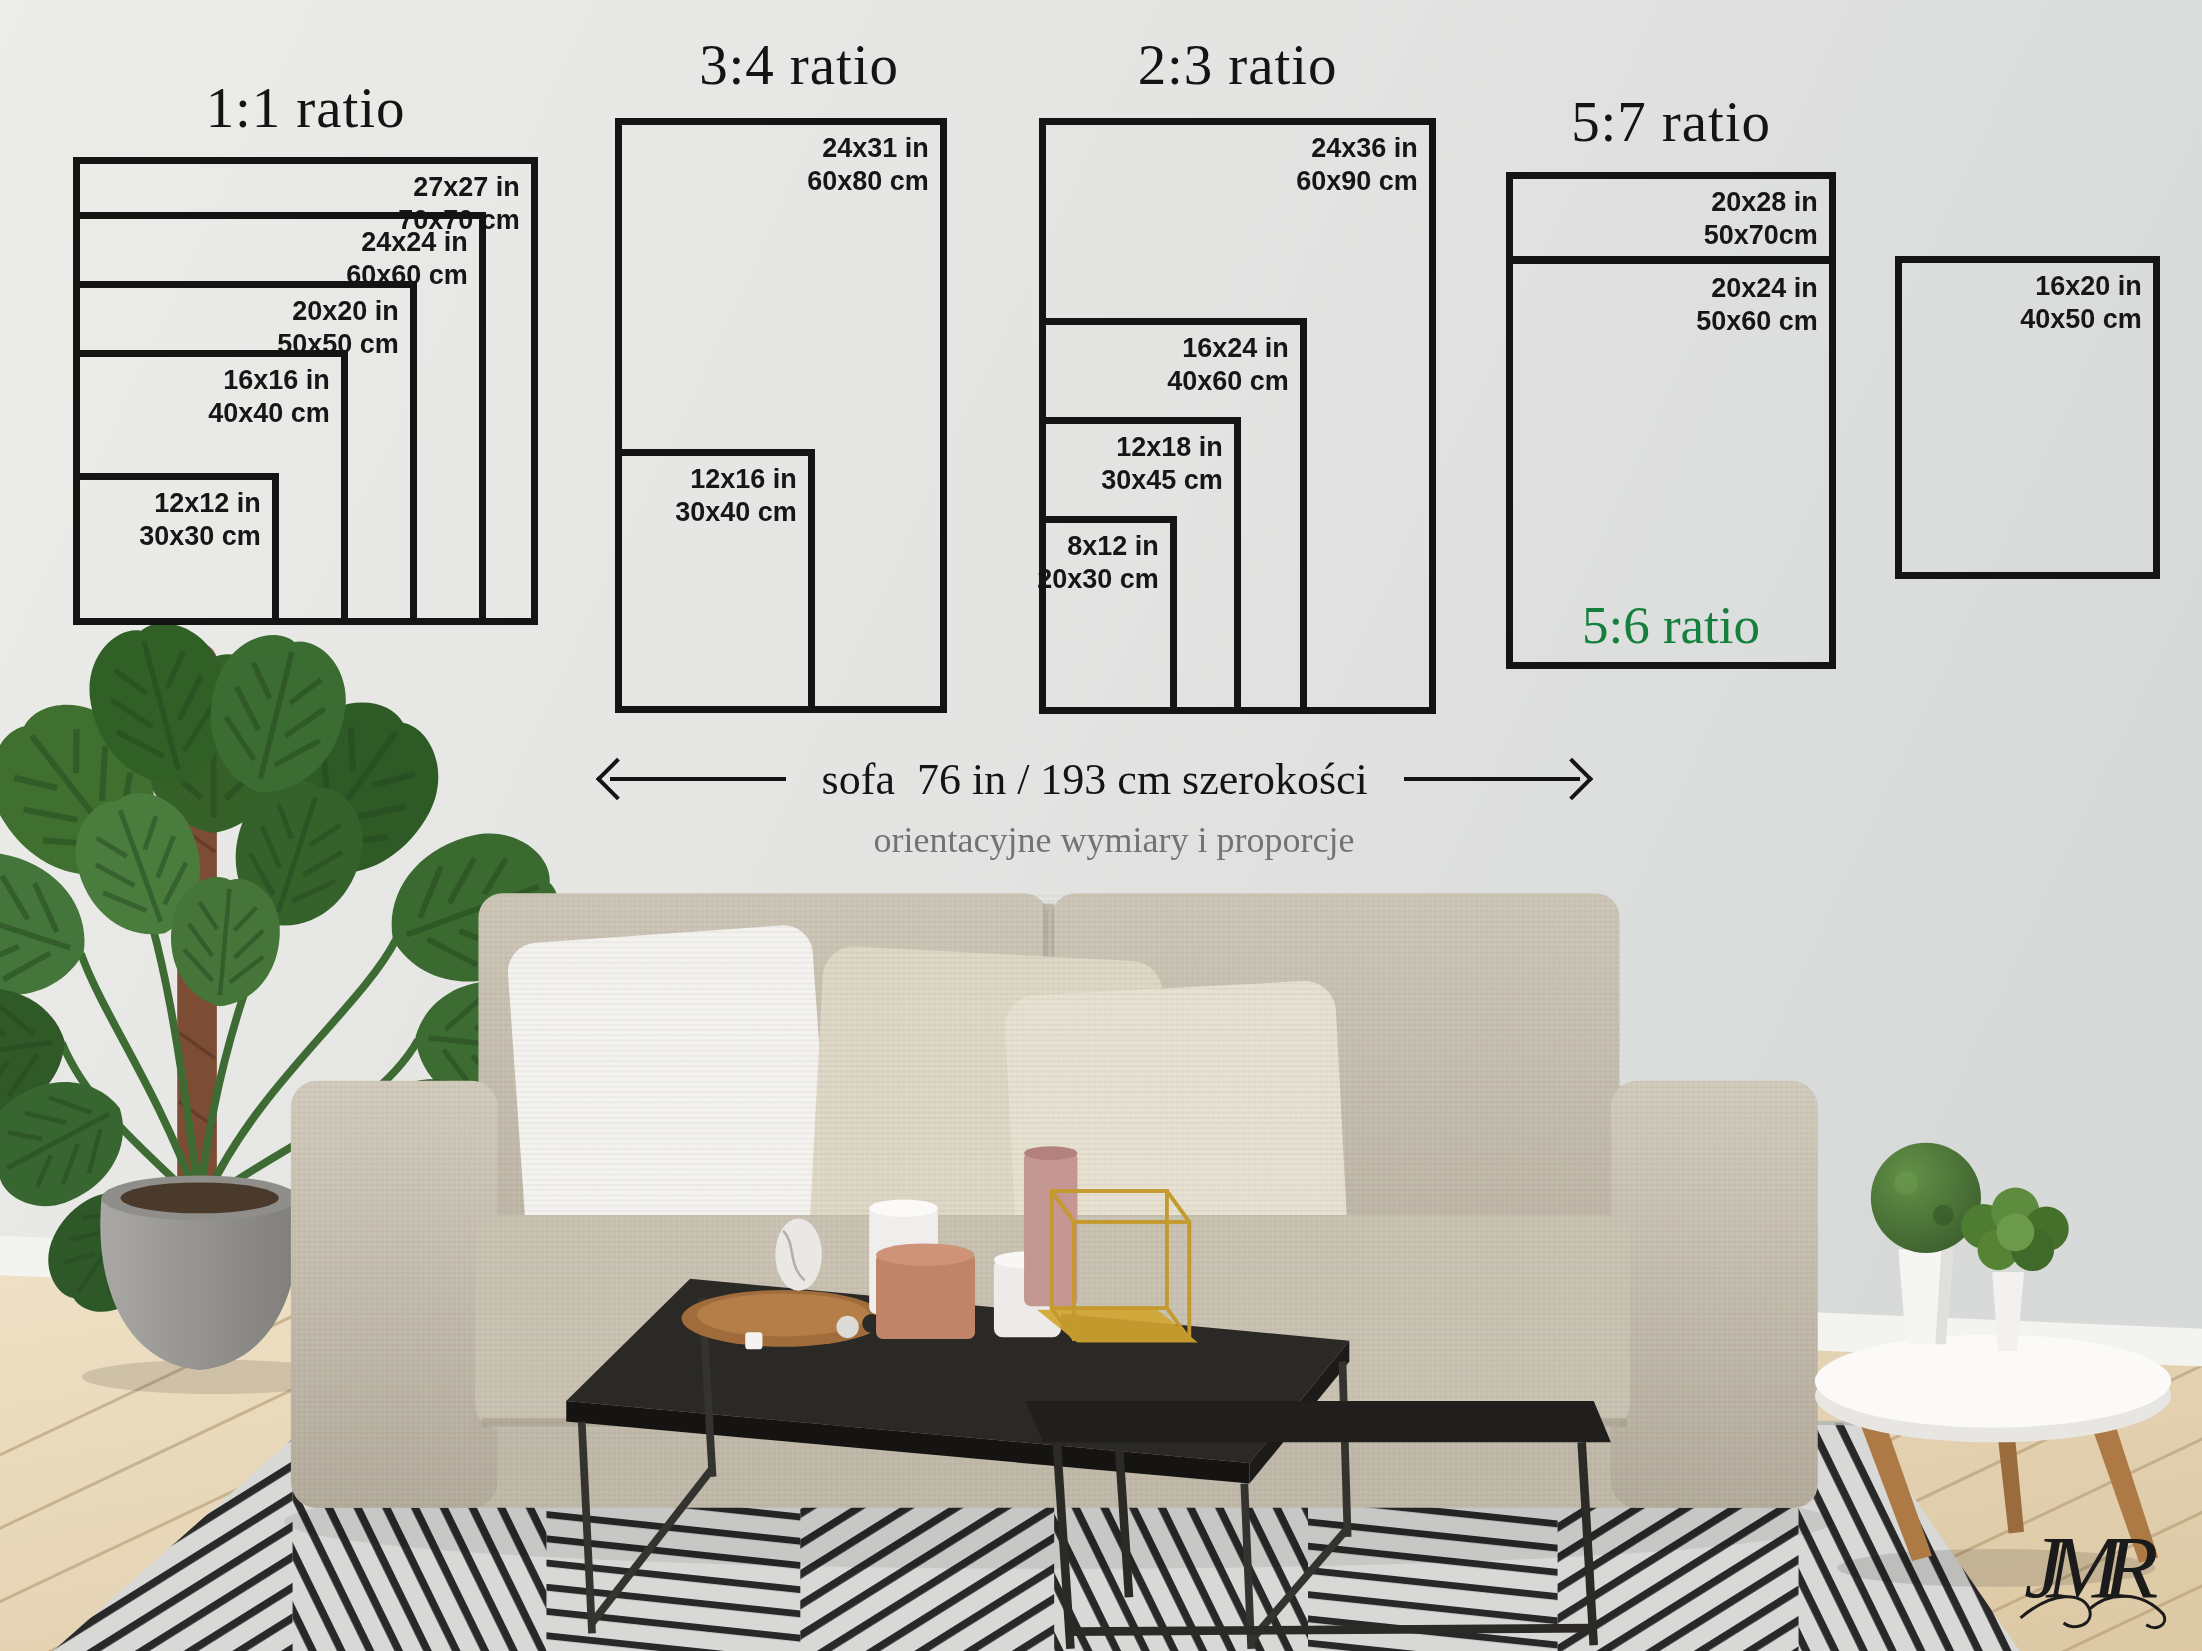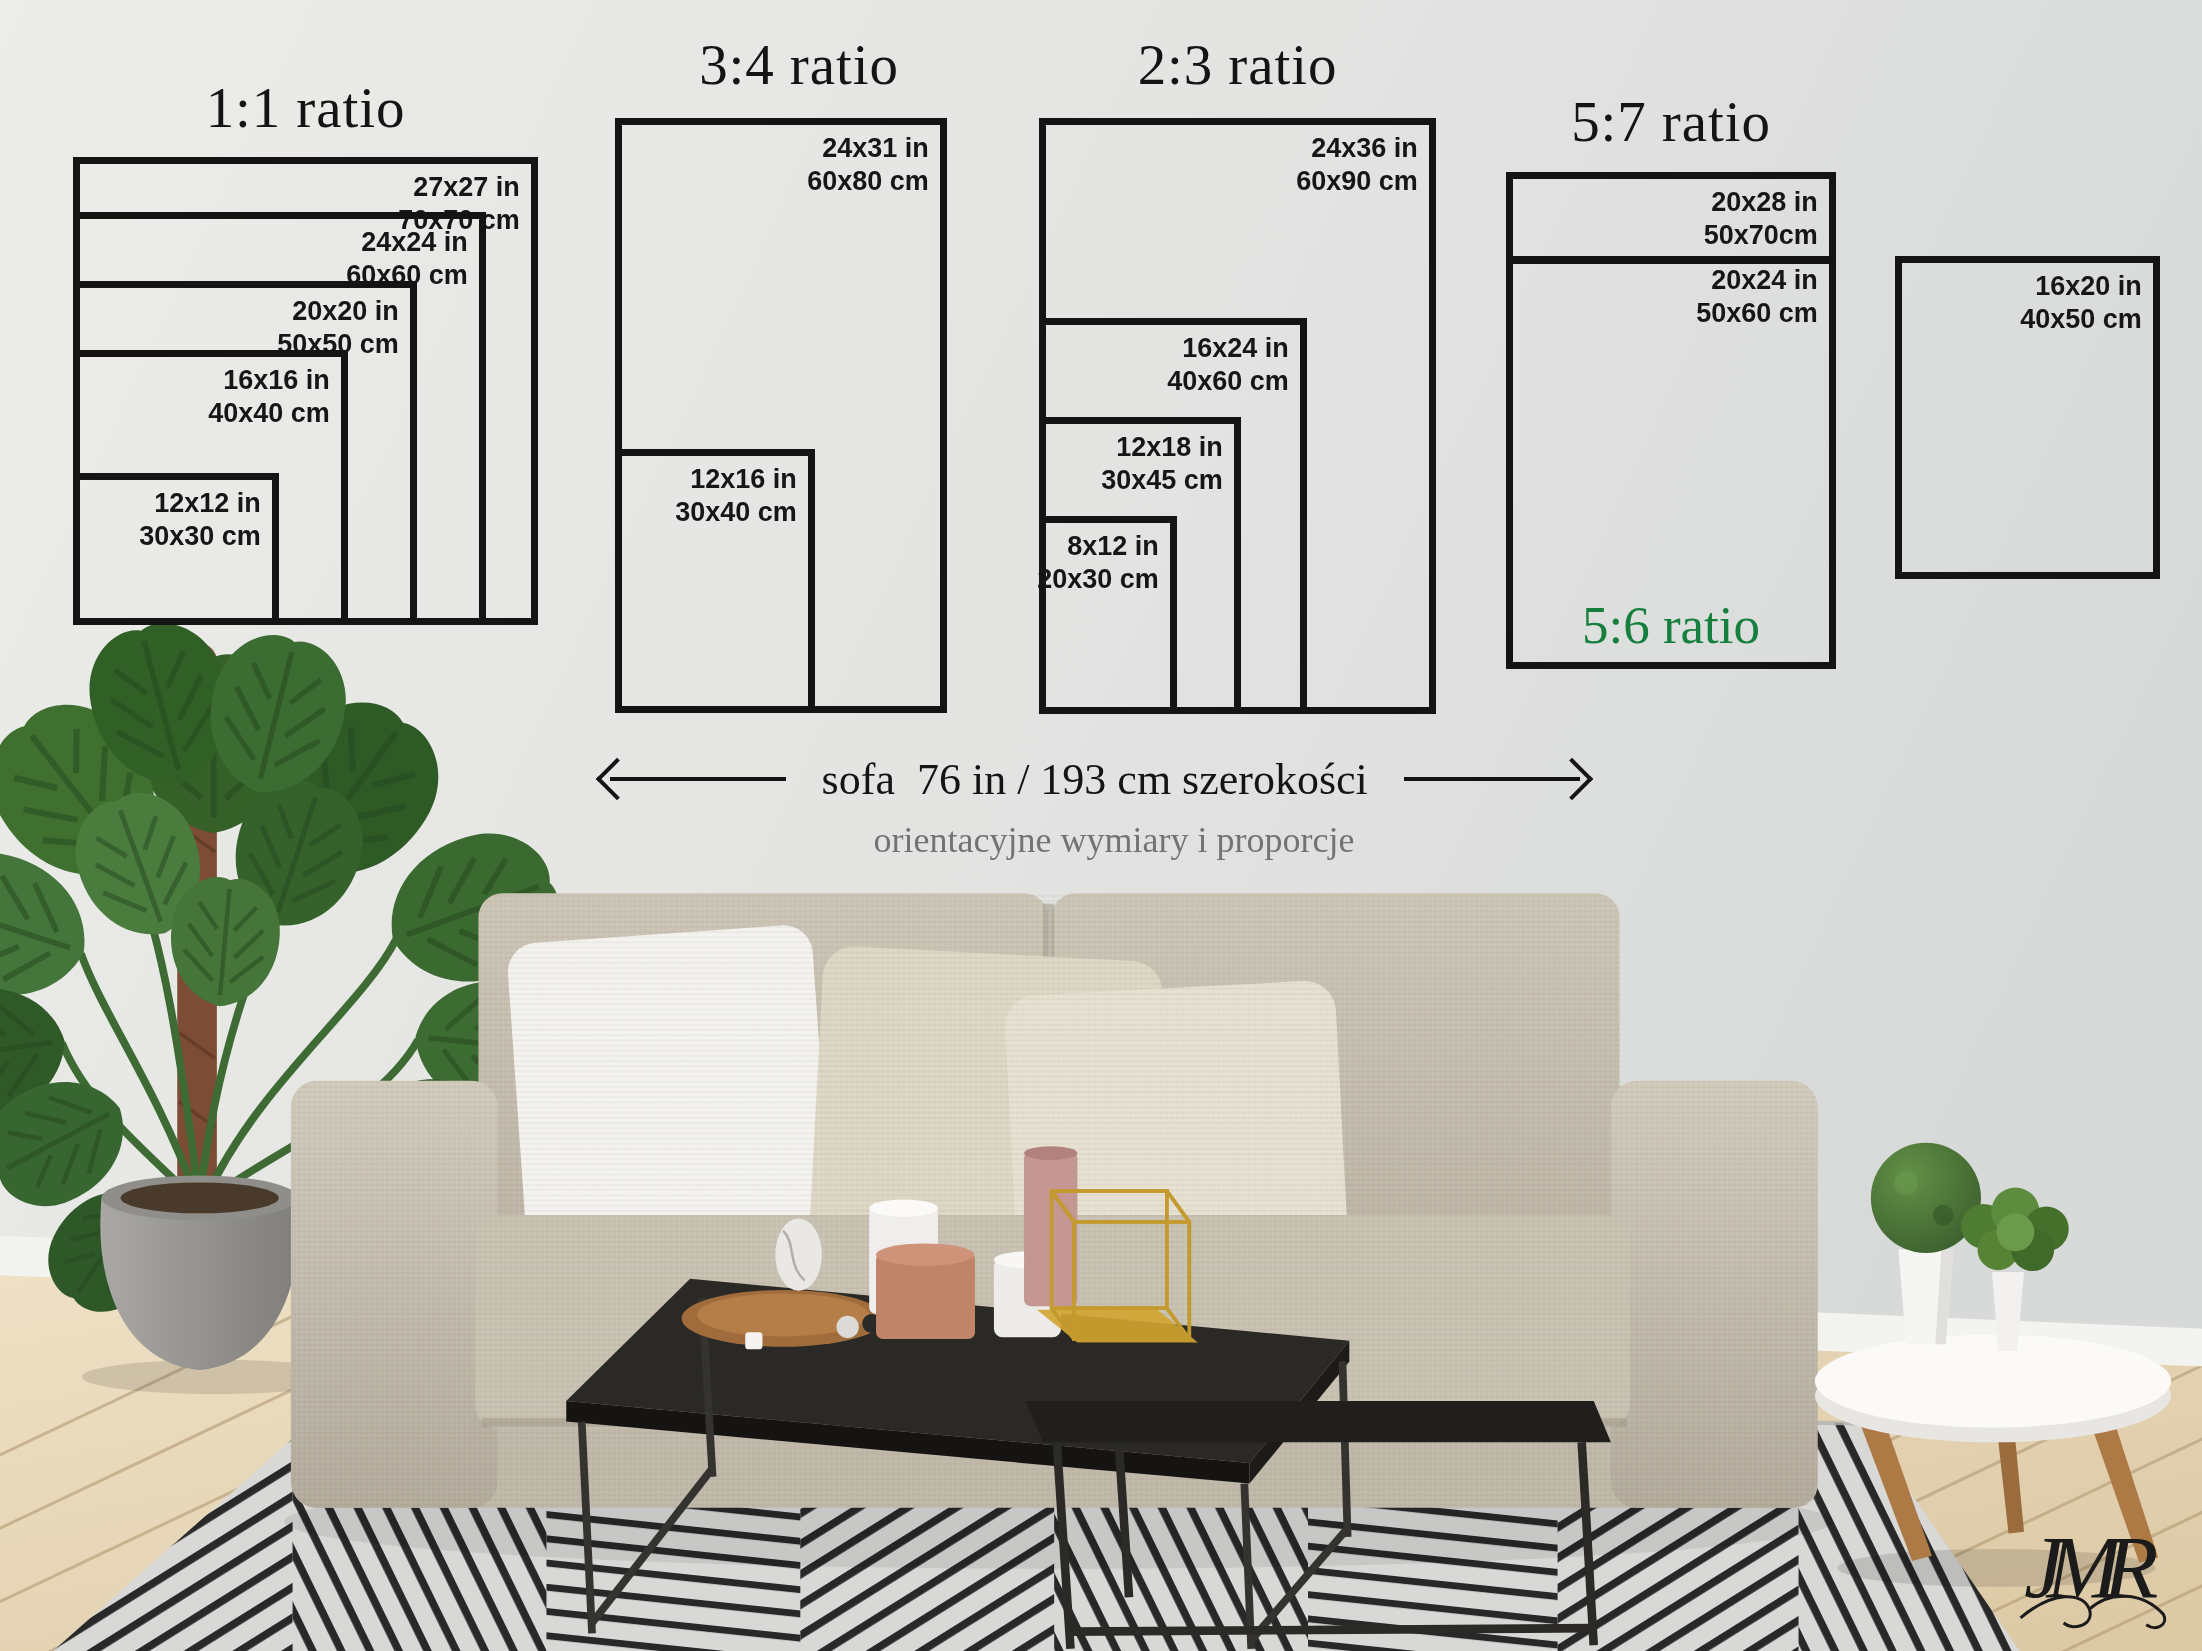--- a/index.html
+++ b/index.html
@@ -39,21 +39,21 @@
 
   #g-2-3{left:1039px;top:118px;width:397px;height:596px;}
   #g-2-3 .fout{left:0;top:0;width:100%;height:100%;}
   #g-2-3 .f1624{width:268px;height:396px;}
   #g-2-3 .f1218{width:202px;height:297px;}
   #g-2-3 .f812{width:138px;height:198px;}
   #t-2-3{left:1039px;top:34px;width:397px;}
 
   #g-5-7{left:1506px;top:172px;width:330px;height:497px;}
   #g-5-7 .fout{left:0;top:0;width:100%;height:100%;}
-  #g-5-7 .lbl2{top:85px;margin-left:34px;}
+  #g-5-7 .lbl2{top:93px;margin-left:34px;}
   #t-5-7{left:1506px;top:91px;width:330px;}
 
   #g-4-5{left:1895px;top:256px;width:265px;height:323px;}
   #g-4-5 .fout{left:0;top:0;width:100%;height:100%;}
   #t-4-5{left:1895px;top:176px;width:265px;}
 
   
   .sofa-note{position:absolute;left:602px;top:749px;width:1024px;height:60px;
              display:flex;align-items:center;justify-content:flex-start;}
   .aline{width:176px;height:4.3px;background:#141414;flex:none;}

